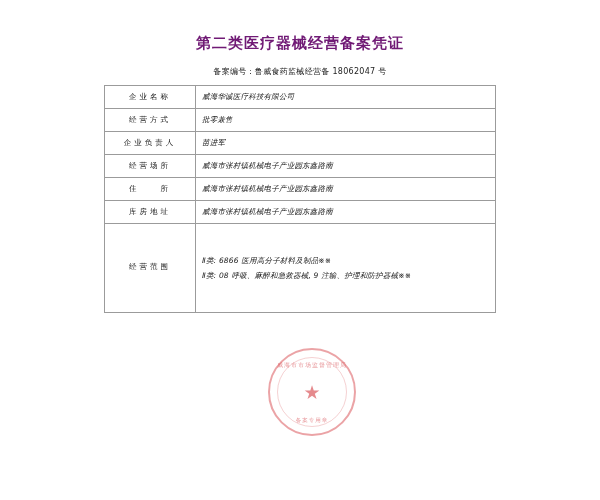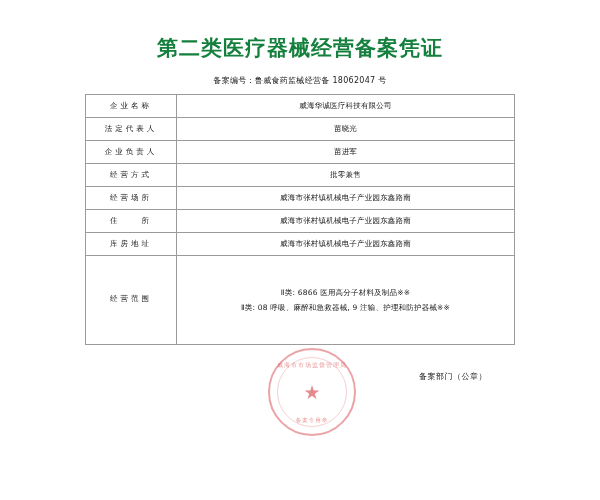--- a/index.html
+++ b/index.html
@@ -15,58 +15,59 @@
     overflow: hidden;
   }
   .page {
     position: relative;
     width: 600px;
     height: 500px;
     box-sizing: border-box;
   }
   .doc-title {
     text-align: center;
-    font-size: 21px;
+    font-size: 15px;
     font-weight: bold;
     letter-spacing: 1px;
     margin-top: 34px;
-    color: #15803d;
+    color: #701a75;
   }
   .record-no {
     text-align: center;
     font-size: 8px;
     margin-top: 13px;
     color: #222;
     letter-spacing: 0.3px;
   }
   table.main {
     border-collapse: collapse;
     margin: 8px auto 0 auto;
-    width: 430px;
+    width: 392px;
     table-layout: fixed;
   }
   table.main td {
     border: 1px solid #9b9b9b;
     font-size: 7.5px;
     color: #1a1a1a;
     padding: 0 6px;
     vertical-align: middle;
     line-height: 1.55;
   }
   td.label {
     width: 78px;
     text-align: center;
     letter-spacing: 3px;
     padding: 0;
     height: 22px;
   }
   td.value {
-    text-align: center;
+    text-align: left;
     padding-left: 8px;
     letter-spacing: 0.2px;
+    font-style: italic;
   }
   tr.scope td.label {
     height: 88px;
     font-family: Liberation Mono, monospace;
   }
   tr.scope td.value {
     vertical-align: middle;
     padding-top: 4px;
     padding-bottom: 4px;
     margin-top: 35px;
@@ -143,30 +144,26 @@
 
   <div class="record-no">备案编号：鲁威食药监械经营备 18062047 号</div>
 
   <table class="main">
     <tbody>
       <tr>
         <td class="label">企业名称</td>
         <td class="value">威海华诚医疗科技有限公司</td>
       </tr>
       <tr>
-        <td class="label">法定代表人</td>
-        <td class="value">苗晓光</td>
+        <td class="label">经营方式</td>
+        <td class="value">批零兼售</td>
       </tr>
       <tr>
         <td class="label">企业负责人</td>
         <td class="value">苗进军</td>
-      </tr>
-      <tr>
-        <td class="label">经营方式</td>
-        <td class="value">批零兼售</td>
       </tr>
       <tr>
         <td class="label">经营场所</td>
         <td class="value">威海市张村镇机械电子产业园东鑫路南</td>
       </tr>
       <tr>
         <td class="label">住　　所</td>
         <td class="value">威海市张村镇机械电子产业园东鑫路南</td>
       </tr>
       <tr>
@@ -177,21 +174,20 @@
         <td class="label">经营范围</td>
         <td class="value">
           <div class="scope-line">Ⅱ类: 6866 医用高分子材料及制品※※</div>
           <div class="scope-line">Ⅱ类: 08 呼吸、麻醉和急救器械, 9 注输、护理和防护器械※※</div>
         </td>
       </tr>
     </tbody>
   </table>
 
   <div class="footer">
-    <div class="footer-line">备案部门（公章）</div>
   </div>
 
   <div class="seal">
     <div class="seal-inner"></div>
     <div class="seal-top">威海市市场监督管理局</div>
     <div class="star">★</div>
     <div class="seal-bottom">备案专用章</div>
   </div>
 
 </div>

